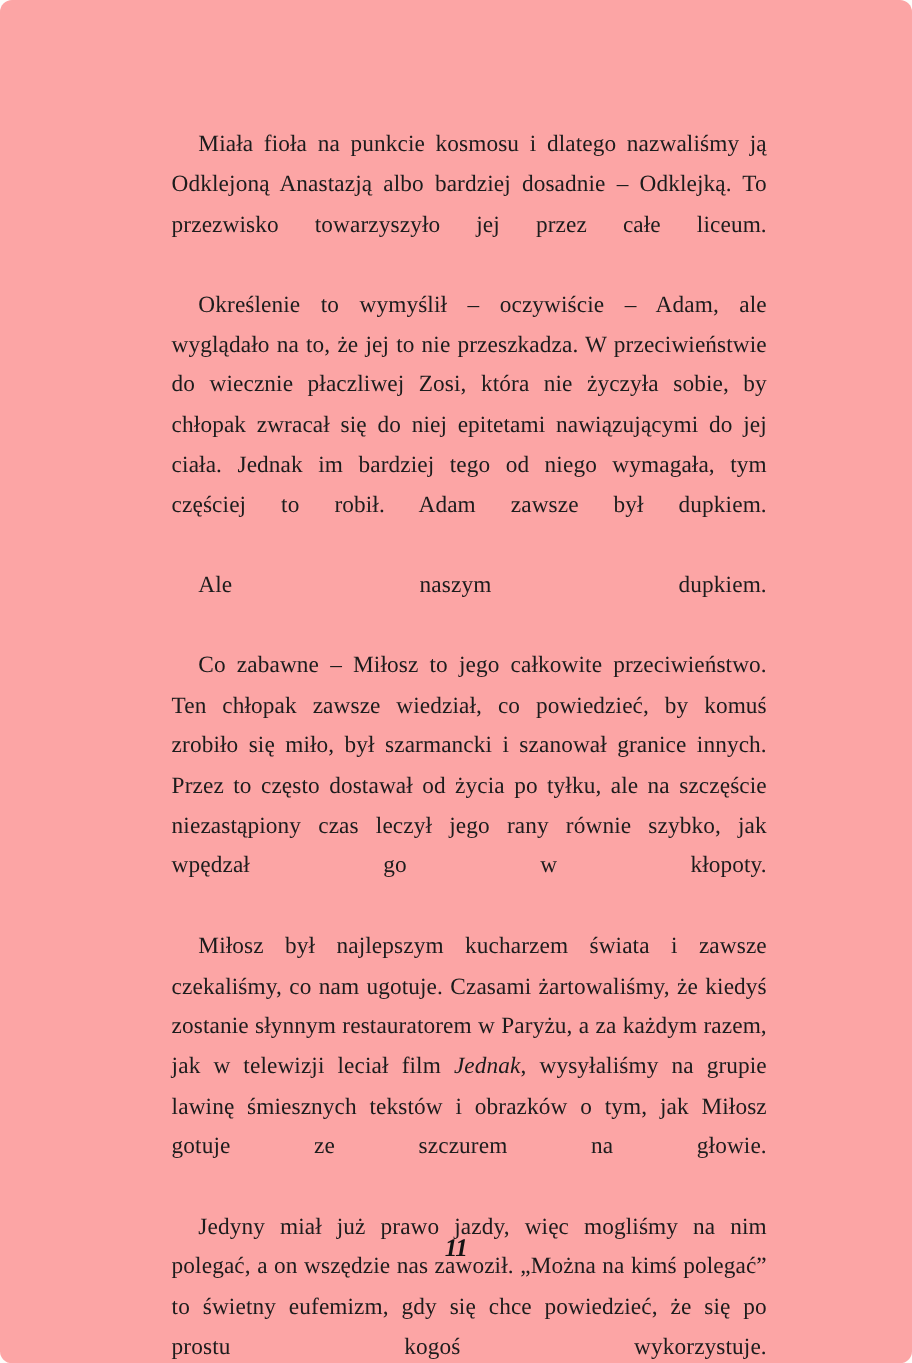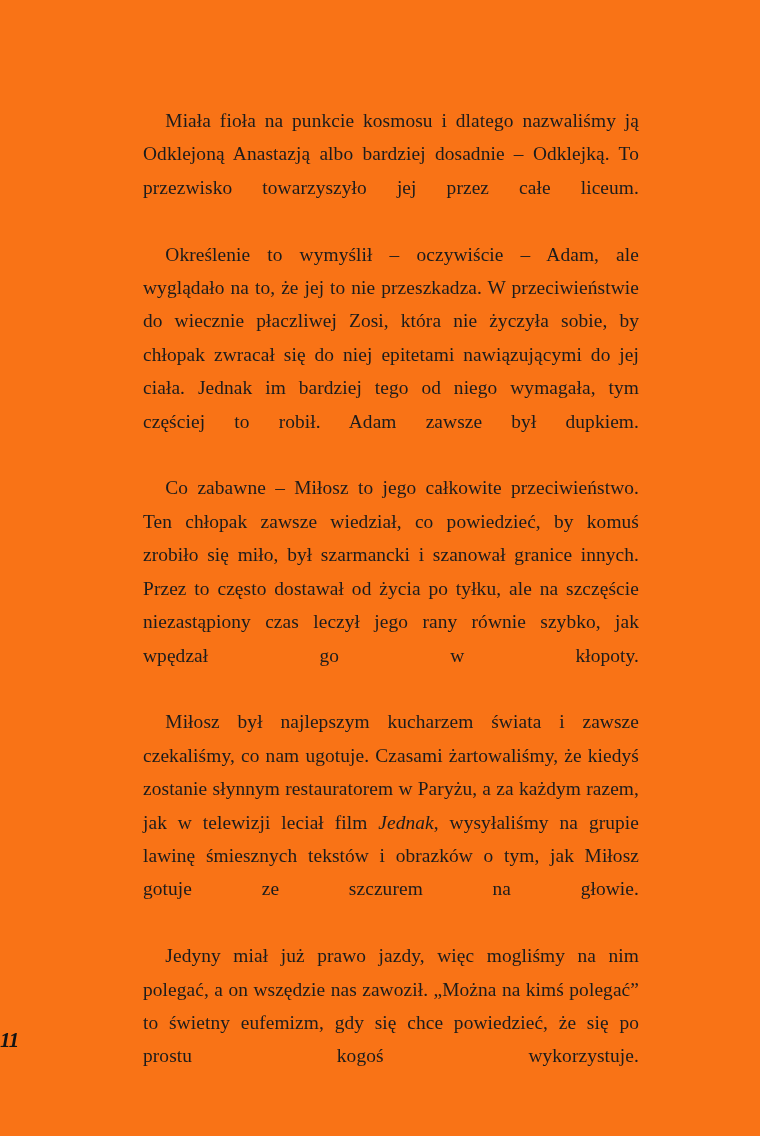--- a/index.html
+++ b/index.html
@@ -15,21 +15,22 @@
     color: #1a1a1a;
     -webkit-font-smoothing: antialiased;
     overflow: hidden;
   }
 
   .page {
     position: relative;
     width: 760px;
     height: 1136px;
     box-sizing: border-box;
-    background: #f97316;
+    background: #fca5a5;
+    border-radius: 10px;
   }
 
   .text-block {
     position: absolute;
     left: 143px;
     top: 104px;
     width: 496px;
   }
 
   .para {
@@ -57,40 +58,41 @@
   .para i,
   .italic {
     font-style: italic;
   }
 
   .page-number {
     position: absolute;
     left: 0;
     top: 1028px;
     width: 760px;
-    text-align: left;
+    text-align: center;
     font-family: "Liberation Serif", "DejaVu Serif", serif;
     font-style: italic;
     font-weight: bold;
     font-size: 21px;
     color: #141414;
     letter-spacing: -0.03em;
   }
 </style>
 </head>
 <body>
 
 <div class="page">
 
   <div class="text-block">
 
     <p class="para">Miała fioła na punkcie kosmosu i dlatego nazwaliśmy ją Odklejoną Anastazją albo bardziej dosadnie – Odklejką. To przezwisko towarzyszyło jej przez całe liceum.</p>
 
     <p class="para">Określenie to wymyślił – oczywiście – Adam, ale wyglądało na to, że jej to nie przeszkadza. W przeciwieństwie do wiecznie płaczliwej Zosi, która nie życzyła sobie, by chłopak zwracał się do niej epitetami nawiązującymi do jej ciała. Jednak im bardziej tego od niego wymagała, tym częściej to robił. Adam zawsze był dupkiem.</p>
 
+    <p class="para">Ale naszym dupkiem.</p>
 
     <p class="para">Co zabawne – Miłosz to jego całkowite przeciwieństwo. Ten chłopak zawsze wiedział, co powiedzieć, by komuś zrobiło się miło, był szarmancki i szanował granice innych. Przez to często dostawał od życia po tyłku, ale na szczęście niezastąpiony czas leczył jego rany równie szybko, jak wpędzał go w kłopoty.</p>
 
     <p class="para">
       <span>Miłosz był najlepszym kucharzem świata i zawsze czekaliśmy, co nam ugotuje. Czasami żartowaliśmy, że kiedyś zostanie słynnym restauratorem w Paryżu, a za każdym razem, jak w telewizji leciał film </span><em class="italic">Jednak</em><span>, wysyłaliśmy na grupie lawinę śmiesznych tekstów i obrazków o tym, jak Miłosz gotuje ze szczurem na głowie.</span>
     </p>
 
     <p class="para">Jedyny miał już prawo jazdy, więc mogliśmy na nim polegać, a on wszędzie nas zawoził. „Można na kimś polegać” to świetny eufemizm, gdy się chce powiedzieć, że się po prostu kogoś wykorzystuje.</p>
 
   </div>

